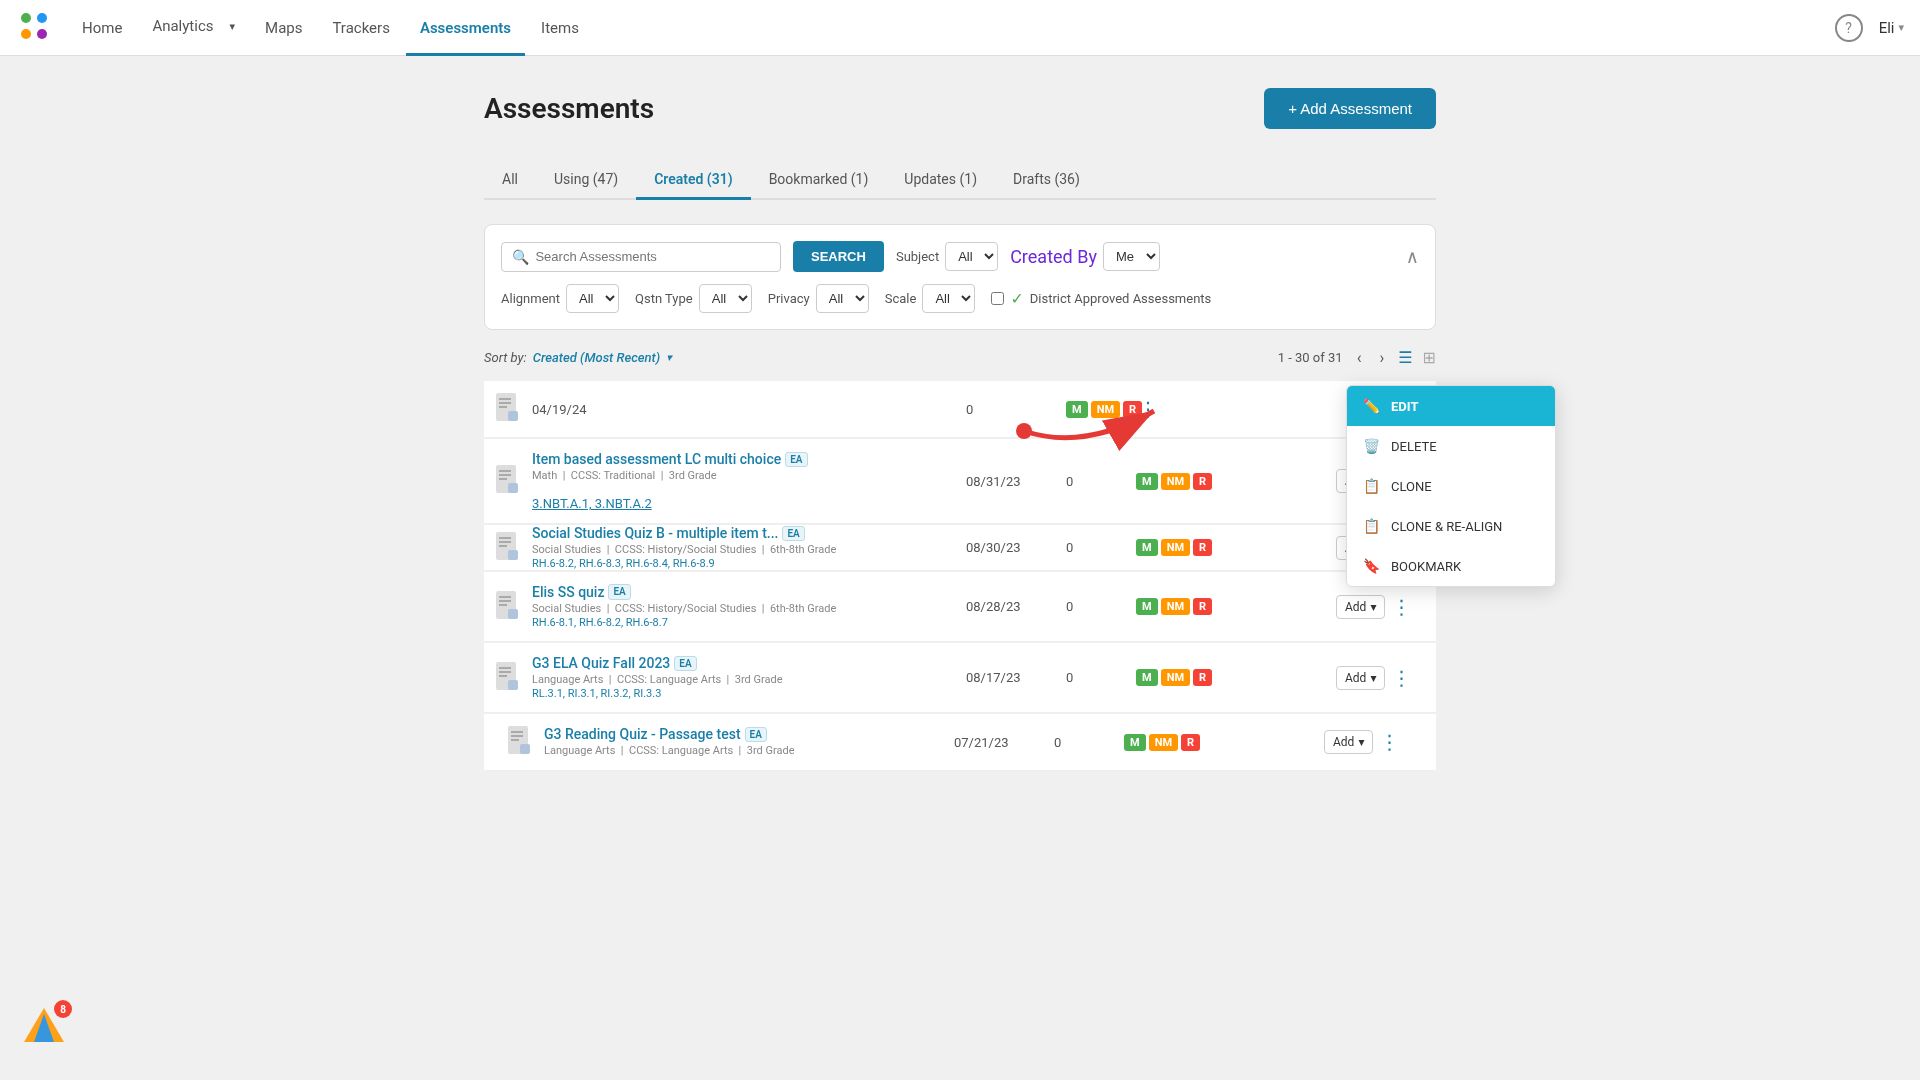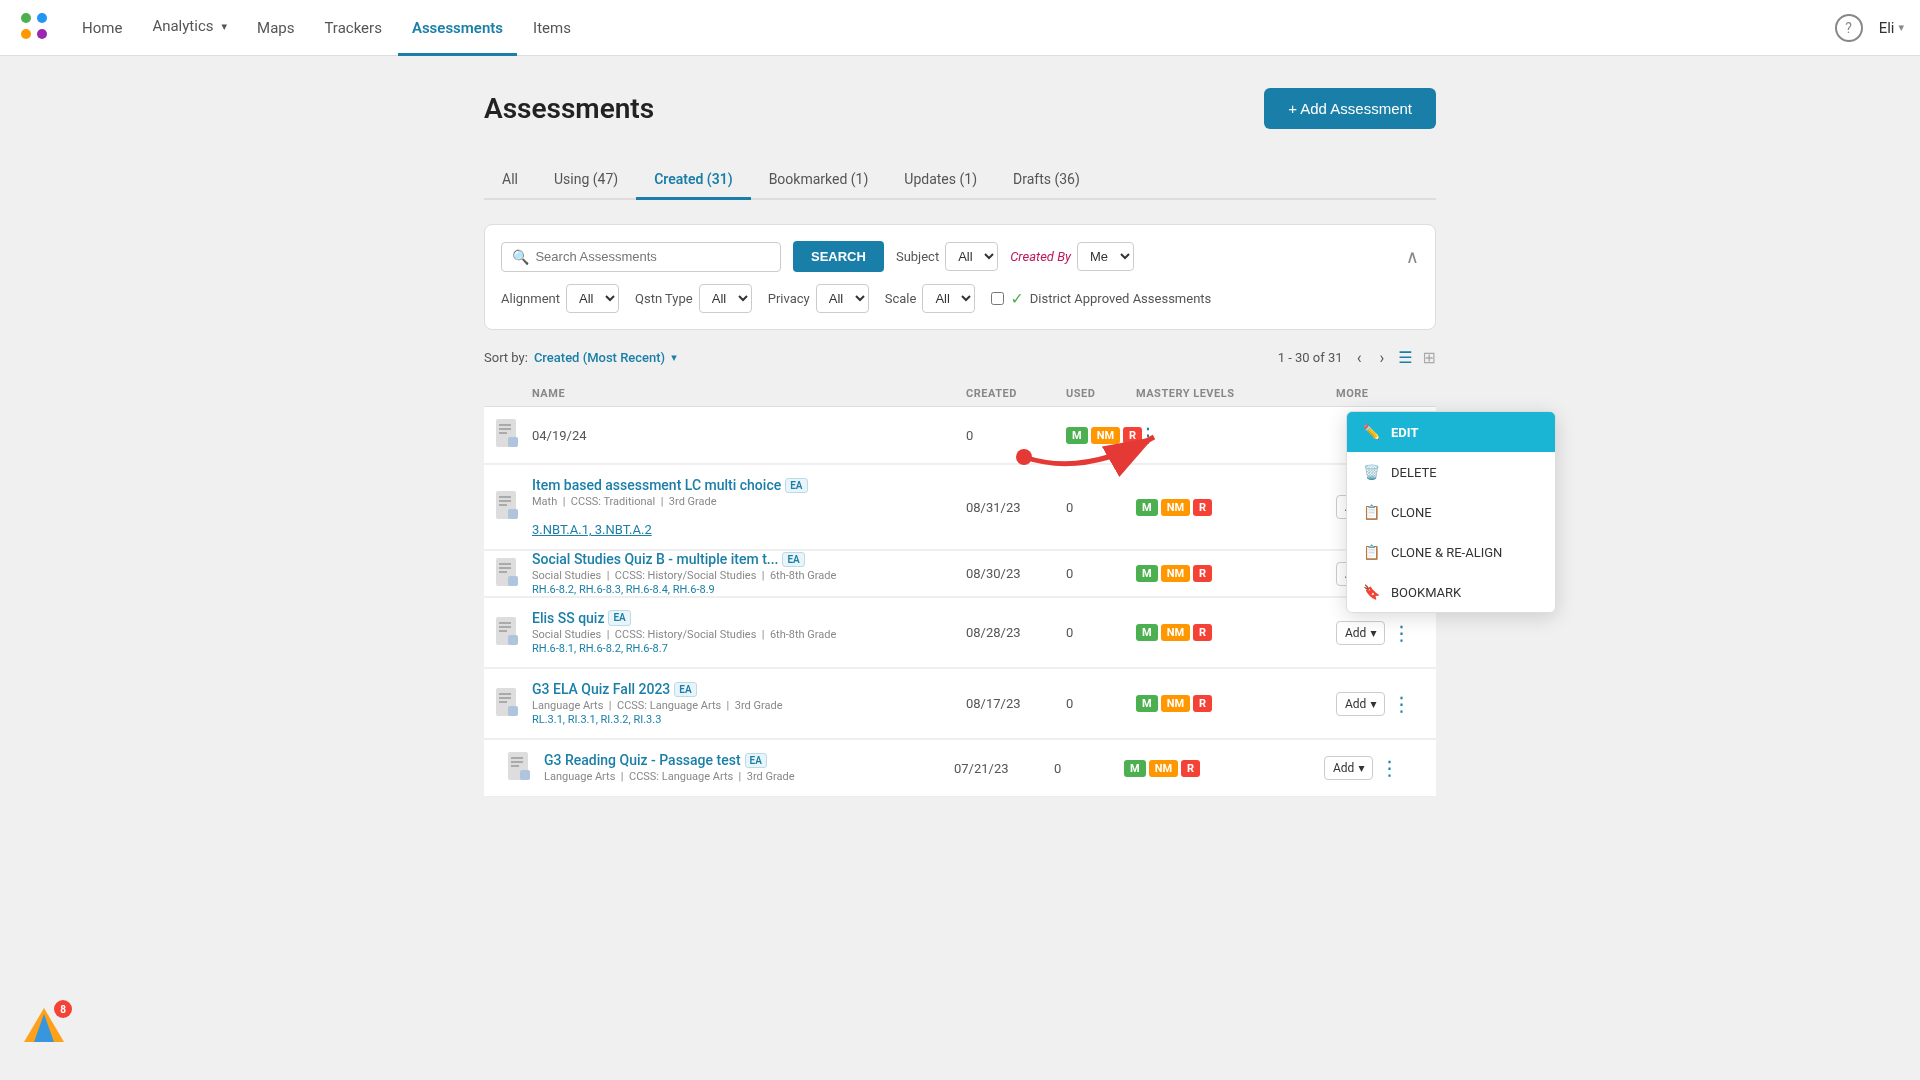--- a/index.html
+++ b/index.html
@@ -12,21 +12,21 @@
   <div style="margin-right:16px;cursor:pointer;">
     <svg width="36" height="36" viewBox="0 0 36 36">
       <circle cx="10" cy="10" r="5" fill="#4caf50"></circle>
       <circle cx="26" cy="10" r="5" fill="#2196f3"></circle>
       <circle cx="10" cy="26" r="5" fill="#ff9800"></circle>
       <circle cx="26" cy="26" r="5" fill="#9c27b0"></circle>
     </svg>
   </div>
   <div style="display:flex;align-items:center;gap:2px;">
     <a style="padding:8px 14px;font-size:15px;color:#555;cursor:pointer;border-bottom:3px solid transparent;text-decoration:none;display:inline-block;height:56px;line-height:40px;">Home</a>
-    <a style="padding:8px 14px;font-size:15px;color:#555;cursor:pointer;border-bottom:3px solid transparent;text-decoration:none;display:inline-flex;align-items:center;gap:8px;height:56px;">
+    <a style="padding:8px 14px;font-size:15px;color:#555;cursor:pointer;border-bottom:3px solid transparent;text-decoration:none;display:inline-flex;align-items:center;gap:16px;height:56px;">
         <span>Analytics</span> 
         <span style="font-size:11px;">▾</span>
       </a>
     <a style="padding:8px 14px;font-size:15px;color:#555;cursor:pointer;border-bottom:3px solid transparent;text-decoration:none;display:inline-block;height:56px;line-height:40px;">Maps</a>
     <a style="padding:8px 14px;font-size:15px;color:#555;cursor:pointer;border-bottom:3px solid transparent;text-decoration:none;display:inline-block;height:56px;line-height:40px;">Trackers</a>
     <a style="padding:8px 14px;font-size:15px;color:#1a7fa8;cursor:pointer;border-bottom:3px solid #1a7fa8;text-decoration:none;display:inline-block;height:56px;line-height:40px;font-weight:600;">Assessments</a>
     <a style="padding:8px 14px;font-size:15px;color:#555;cursor:pointer;border-bottom:3px solid transparent;text-decoration:none;display:inline-block;height:56px;line-height:40px;">Items</a>
   </div>
   <div style="flex:1;"></div>
   <div style="display:flex;align-items:center;gap:16px;">
@@ -62,21 +62,21 @@
         <input type="text" style="border: none; outline: none; font-size: 13px; color: rgb(136, 136, 136); width: 100%;" placeholder="Search Assessments">
       </div>
       <button style="background:#1a7fa8;color:#fff;border:none;border-radius:4px;padding:8px 18px;font-size:13px;cursor:pointer;font-weight:700;">SEARCH</button>
       <div style="display:flex;align-items:center;gap:6px;">
         <span style="font-size:13px;color:#555;">Subject</span>
         <select style="border:1px solid #ccc;border-radius:4px;padding:5px 8px;font-size:13px;color:#333;background:#fff;cursor:pointer;">
           <option>All</option>
         </select>
       </div>
       <div style="display:flex;align-items:center;gap:6px;">
-        <span style="font-size:13px;color:#be185d;font-style:italic;">Created By</span>
+        <span style="font-size:18px;color:#6d28d9;">Created By</span>
         <select style="border:1px solid #ccc;border-radius:4px;padding:5px 8px;font-size:13px;color:#333;background:#fff;cursor:pointer;">
           <option>Me</option>
         </select>
       </div>
       <div style="flex:1;"></div>
       <span style="cursor:pointer;color:#888;font-size:18px;">∧</span>
     </div>
     <div style="display:flex;align-items:center;gap:16px;">
       <div style="display:flex;align-items:center;gap:6px;">
         <span style="font-size:13px;color:#555;">Alignment</span>
@@ -104,42 +104,34 @@
       </div>
       <div style="display:flex;align-items:center;gap:6px;">
         <input type="checkbox" style="cursor: pointer;">
         <span style="color:#4caf50;font-size:16px;">✓</span>
         <span style="font-size:13px;color:#555;">District Approved Assessments</span>
       </div>
     </div>
   </div>
 
   <div style="display:flex;align-items:center;justify-content:space-between;margin-bottom:12px;">
-    <div style="display:flex;align-items:center;gap:6px;">
+    <div style="display:flex;align-items:center;gap:6px;font-style:italic;">
       <span style="font-size:13px;color:#555;">Sort by:</span>
       <span style="color:#1a7fa8;cursor:pointer;font-weight:500;font-size:13px;">Created (Most Recent)</span>
       <span style="color:#1a7fa8;cursor:pointer;font-size:11px;">▾</span>
     </div>
     <div style="display:flex;align-items:center;gap:10px;">
       <span style="font-size:13px;color:#555;">1 - 30 of 31</span>
       <span style="cursor:pointer;color:#555;font-size:16px;padding:2px 4px;">‹</span>
       <span style="cursor:pointer;color:#555;font-size:16px;padding:2px 4px;">›</span>
       <span style="cursor:pointer;color:#1a7fa8;font-size:16px;">☰</span>
       <span style="cursor:pointer;color:#aaa;font-size:16px;">⊞</span>
     </div>
   </div>
 
-  <div style="display:grid;grid-template-columns:48px 1fr 100px 70px 200px 100px;padding:6px 0;border-bottom:1px solid #ddd;font-size:11px;color:#888;font-weight:700;text-transform:uppercase;letter-spacing:0.5px;">
-    <div></div>
-    <div>NAME</div>
-    <div>CREATED</div>
-    <div>USED</div>
-    <div>MASTERY LEVELS</div>
-    <div>MORE</div>
-  </div>
 
   <div style="display:grid;grid-template-columns:48px 1fr 100px 70px 200px 100px;padding:12px 0;border-bottom:1px solid #eee;align-items:center;background:#fff;margin-bottom:1px;position:relative;">
     <div style="display:flex;align-items:center;justify-content:center;">
       <svg width="28" height="32" viewBox="0 0 28 32">
           <rect x="2" y="0" width="20" height="28" rx="2" fill="#ddd"></rect>
           <rect x="5" y="5" width="12" height="2" fill="#aaa"></rect>
           <rect x="5" y="9" width="12" height="2" fill="#aaa"></rect>
           <rect x="5" y="13" width="8" height="2" fill="#aaa"></rect>
           <rect x="14" y="18" width="10" height="10" rx="2" fill="#b0c4de"></rect>
         </svg>

